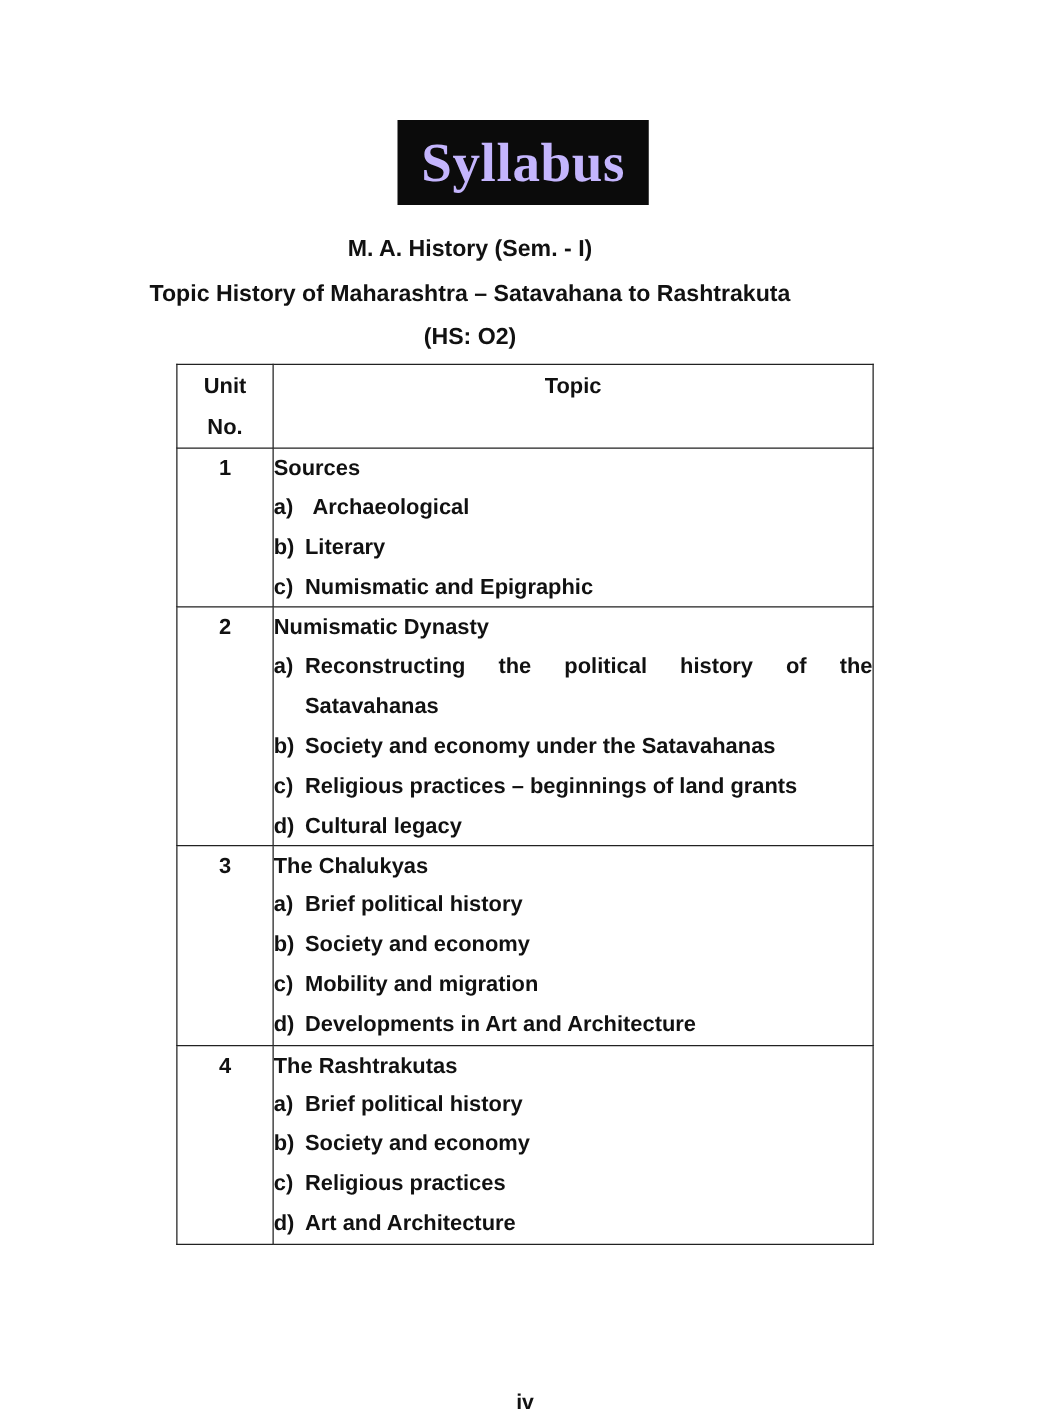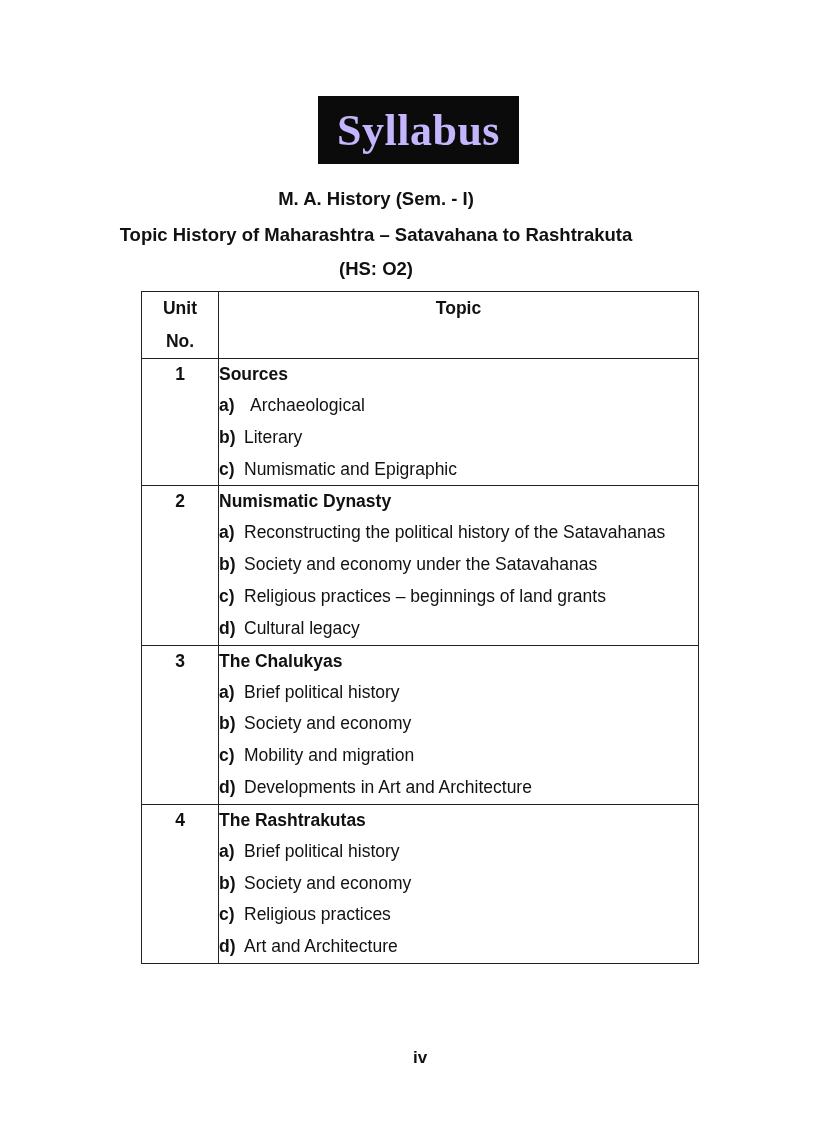--- a/index.html
+++ b/index.html
@@ -20,23 +20,23 @@
   table.syl td, table.syl th { border: 1.5px solid #222; vertical-align: top; padding: 0; }
   .col-unit { width: 76px; text-align: center; margin-top: 44px; }
   th { font-weight: bold; }
   th.unit-h { line-height: 33px; padding-top: 0px; padding-bottom: 2px; }
   th.topic-h { line-height: 33px; text-align: center; }
   td.unit-num { font-weight: bold; text-align: center; padding-top: 1px; line-height: 31px; }
   td.topic { padding: 1px 9px 4px 9px; }
   .unit-title { font-weight: bold; line-height: 31px; }
   .item { line-height: 31.8px; display: flex; }
   .item .lbl { font-weight: bold; width: 25px; flex: none; }
-  .item .txt { flex: 1; }
+  .item .txt { flex: 1; font-weight: bold; }
   .justify { text-align: justify; text-align-last: left; }
-  .page-num { position: absolute; left: 0; width: 840px; top: 1048px; text-align: center; font-weight: bold; font-size: 17px; }
+  .page-num { position: absolute; left: 0; width: 840px; top: 1112px; text-align: center; font-weight: bold; font-size: 17px; }
 </style>
 </head>
 <body>
 
 <div class="title-box">Syllabus</div>
 
 <div class="heading h1">M. A. History (Sem. - I)</div>
 <div class="heading h2">Topic History of Maharashtra – Satavahana to Rashtrakuta</div>
 <div class="heading h3">(HS: O2)</div>
 

